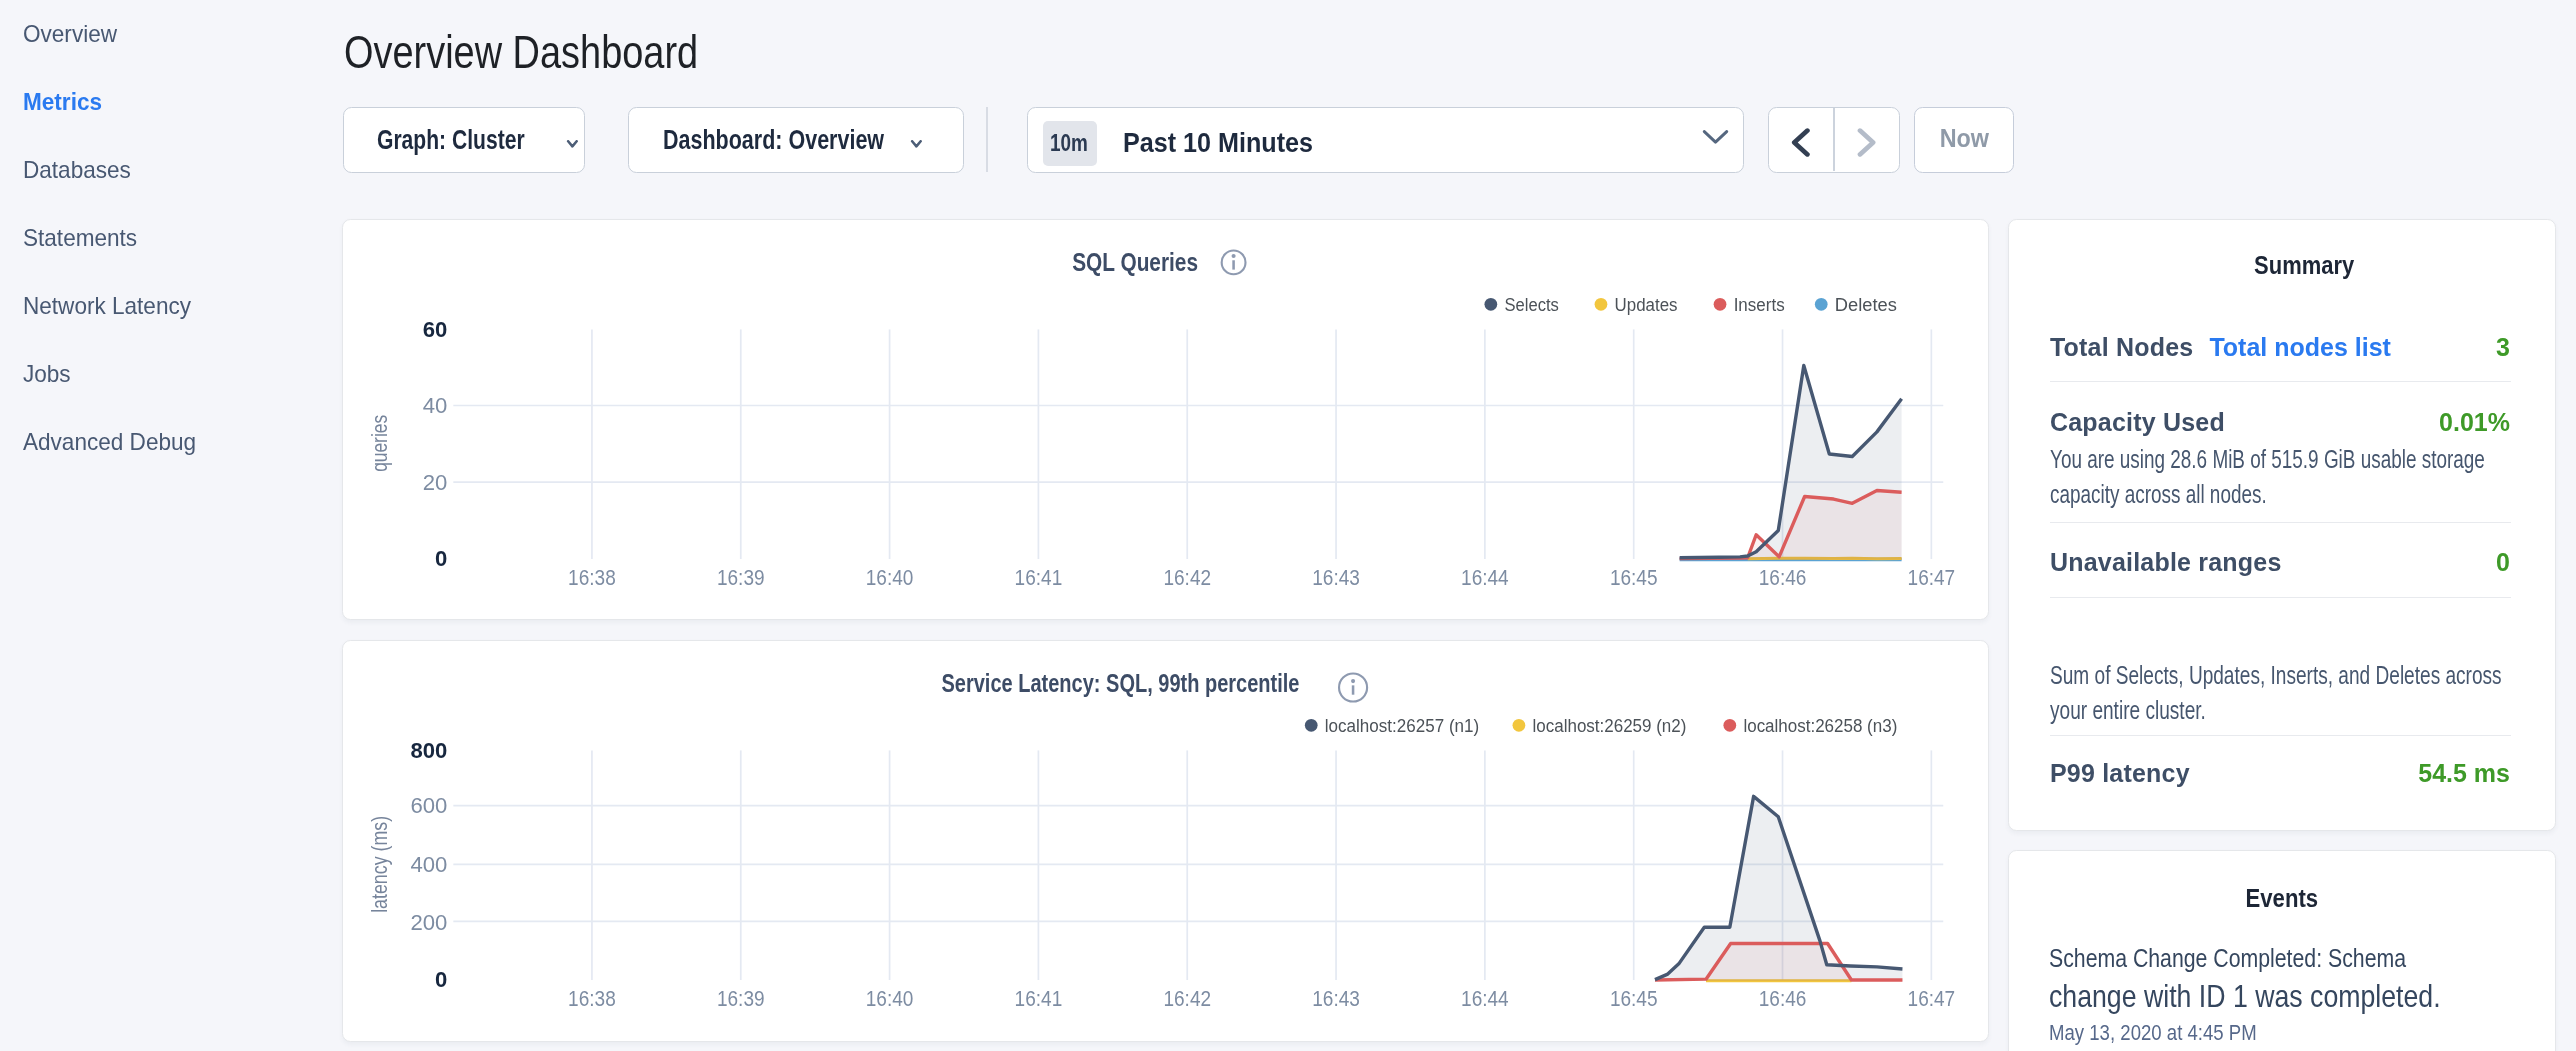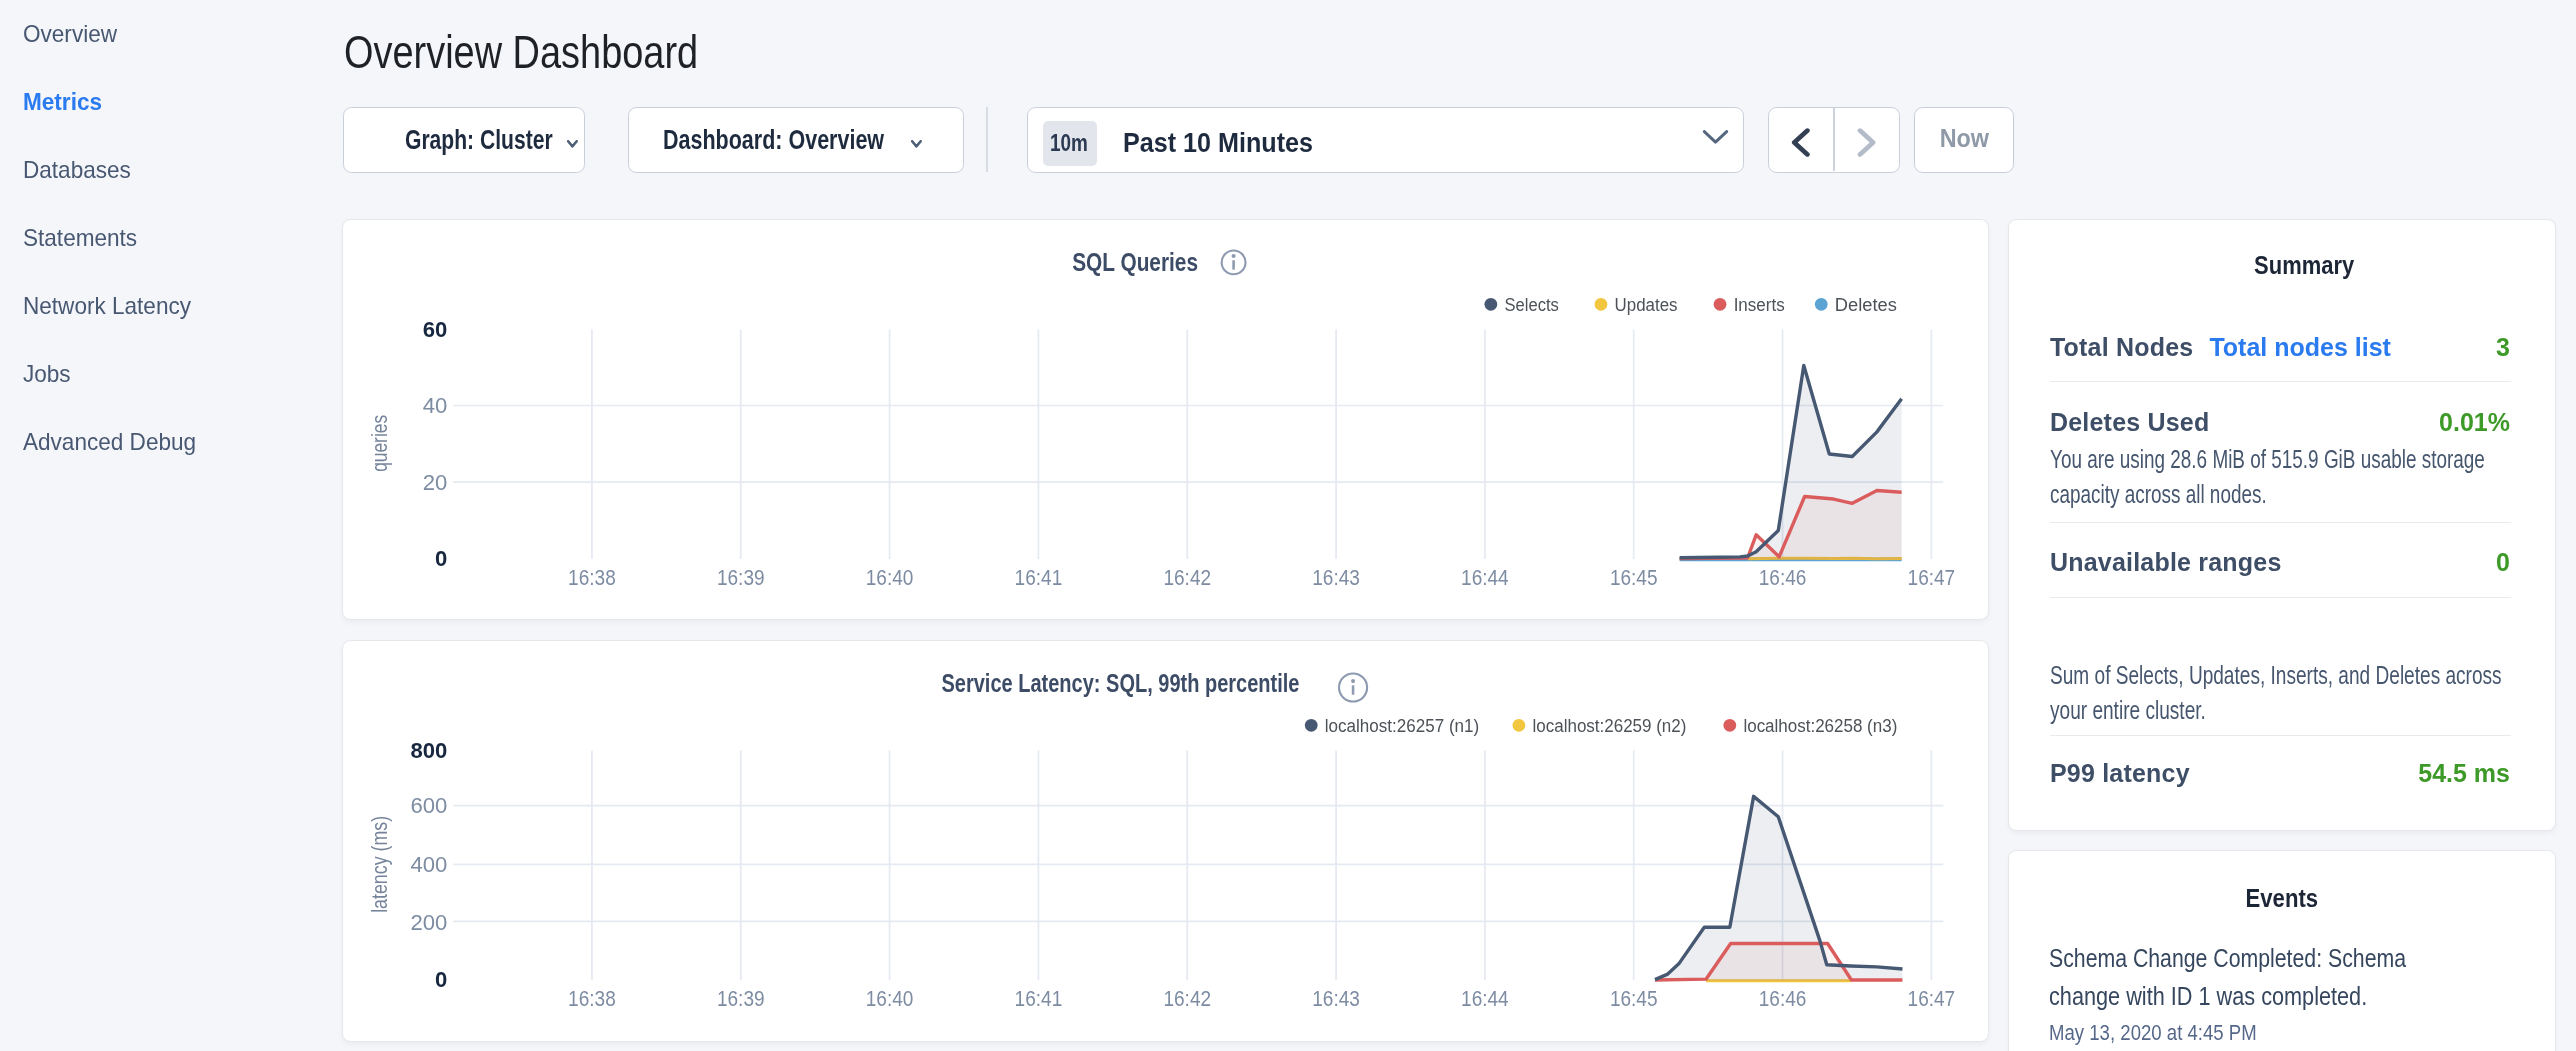--- a/index.html
+++ b/index.html
@@ -14,21 +14,21 @@
 <a style="top:19.6px" href="#">Overview</a>
 <a class="act" style="top:88px" href="#">Metrics</a>
 <a style="top:156px" href="#">Databases</a>
 <a style="top:224px" href="#">Statements</a>
 <a style="top:292px" href="#">Network Latency</a>
 <a style="top:360px" href="#">Jobs</a>
 <a style="top:428px" href="#">Advanced Debug</a>
 </div>
 <div class="a" style="left:344px;top:24.6px;font-size:47px;line-height:54px;color:#1e2126;"><span class="sx" style="transform:scaleX(0.807)">Overview Dashboard</span></div>
 <div class="ctl" style="left:343px;width:242px;">
-<div class="a" style="left:33px;top:15.4px;font-size:28px;line-height:34px;font-weight:bold;color:#1e2a3e;margin-left:28px;"><span class="sx" style="transform:scaleX(0.753)">Graph: Cluster</span></div>
+<div class="a" style="left:33px;top:15.4px;font-size:28px;line-height:34px;font-weight:bold;color:#1e2a3e;"><span class="sx" style="transform:scaleX(0.753)">Graph: Cluster</span></div>
 <div class="a" style="left:222px;top:28px;"><svg width="12.8" height="8.5" viewBox="0 0 15 10">
         <polyline points="2.5,1.5 7.5,7.5 12.5,1.5" fill="none" stroke="#4d5e77" stroke-width="3" stroke-linecap="round" stroke-linejoin="round"></polyline>
       </svg></div>
 </div>
 <div class="ctl" style="left:628px;width:336px;">
 <div class="a" style="left:34px;top:15.4px;font-size:28px;line-height:34px;font-weight:bold;color:#1e2a3e;"><span class="sx" style="transform:scaleX(0.768)">Dashboard: Overview</span></div>
 <div class="a" style="left:281px;top:28px;"><svg width="12.8" height="8.5" viewBox="0 0 15 10">
         <polyline points="2.5,1.5 7.5,7.5 12.5,1.5" fill="none" stroke="#4d5e77" stroke-width="3" stroke-linecap="round" stroke-linejoin="round"></polyline>
       </svg></div>
 </div>
@@ -147,27 +147,27 @@
       <polygon points="1545,400.5 1560,394 1573,382 1603,339 1633,339 1661,185 1690,209 1739,355 1747,383 1775,384.5 1806,385.5 1836,388 1836,402 1545,402" fill="rgba(71,88,114,0.10)"></polygon>
       <polygon points="1545,401 1605,400 1634,358 1748,358 1776,401 1836,401 1836,402 1545,402" fill="rgba(219,92,92,0.07)"></polygon>
       <polyline points="1545,401 1605,400 1634,358 1748,358 1776,401 1836,401" fill="none" stroke="#db5c5c" stroke-width="4" stroke-linejoin="round"></polyline>
       <polyline points="1545,400.5 1560,394 1573,382 1603,339 1633,339 1661,185 1690,209 1739,355 1747,383 1775,384.5 1806,385.5 1836,388" fill="none" stroke="#475872" stroke-width="4" stroke-linejoin="round"></polyline>
     </svg>
   </div>
 <div class="card" style="left:2008px;top:219px;width:548px;height:612px;">
     <div class="a" style="left:0;right:0;top:29px;text-align:center;font-size:25.5px;line-height:32px;font-weight:bold;color:#1d2636;padding-left:44px;"><span class="sx" style="transform:scaleX(0.861);transform-origin:center;">Summary</span></div>
     <div class="a" style="left:41px;right:45px;top:112px;font-size:25px;line-height:31px;font-weight:bold;"><span style="color:#3e4e66;letter-spacing:0.2px;">Total Nodes</span><span style="color:#2a7af0;margin-left:16px;">Total nodes list</span><span style="float:right;color:#3e9a28;">3</span></div>
     <div class="a" style="left:41px;right:44px;top:161px;border-top:1.7px solid #e8eaee;"></div>
-    <div class="a" style="left:41px;right:45px;top:187px;font-size:25px;line-height:31px;font-weight:bold;"><span style="color:#3e4e66;letter-spacing:0.2px;">Deletes Used</span><span style="float:right;color:#3e9a28;">0.01%</span></div>
+    <div class="a" style="left:41px;right:45px;top:187px;font-size:25px;line-height:31px;font-weight:bold;"><span style="color:#3e4e66;letter-spacing:0.2px;">Capacity Used</span><span style="float:right;color:#3e9a28;">0.01%</span></div>
     <div class="a" style="left:41px;top:222px;font-size:25px;line-height:35px;color:#46566e;"><span class="sx" style="transform:scaleX(0.757);transform-origin:0 0;">You are using 28.6 MiB of 515.9 GiB usable storage<br>capacity across all nodes.</span></div>
     <div class="a" style="left:41px;right:44px;top:302px;border-top:1.7px solid #e8eaee;"></div>
     <div class="a" style="left:41px;right:45px;top:327px;font-size:25px;line-height:31px;font-weight:bold;"><span style="color:#3e4e66;letter-spacing:0.2px;">Unavailable ranges</span><span style="float:right;color:#3e9a28;">0</span></div>
     <div class="a" style="left:41px;right:44px;top:377px;border-top:1.7px solid #e8eaee;"></div>
     <div class="a" style="left:41px;top:438px;font-size:25px;line-height:35px;color:#46566e;"><span class="sx" style="transform:scaleX(0.763);transform-origin:0 0;">Sum of Selects, Updates, Inserts, and Deletes across<br>your entire cluster.</span></div>
     <div class="a" style="left:41px;right:44px;top:515px;border-top:1.7px solid #e8eaee;"></div>
     <div class="a" style="left:41px;right:45px;top:538px;font-size:25px;line-height:31px;font-weight:bold;"><span style="color:#3e4e66;letter-spacing:0.2px;">P99 latency</span><span style="float:right;color:#3e9a28;">54.5 ms</span></div>
   </div>
 <div class="card" style="left:2008px;top:850px;width:548px;height:402px;">
     <div class="a" style="left:0;right:0;top:31px;text-align:center;font-size:25.5px;line-height:32px;font-weight:bold;color:#1d2636;"><span class="sx" style="transform:scaleX(0.867);transform-origin:center;">Events</span></div>
     <div class="a" style="left:40px;top:86px;font-size:26px;line-height:43px;color:#35465e;"><span class="sx" style="transform:scaleX(0.818)">Schema Change Completed: Schema</span></div>
-    <div class="a" style="left:40px;top:124px;font-size:26px;line-height:43px;color:#35465e;text-decoration:underline;"><span class="sx" style="transform:scaleX(0.834)">change with ID 1 was completed.</span></div>
+    <div class="a" style="left:40px;top:124px;font-size:32px;line-height:43px;color:#35465e;text-decoration:underline;"><span class="sx" style="transform:scaleX(0.834)">change with ID 1 was completed.</span></div>
     <div class="a" style="left:40px;top:166px;font-size:22px;line-height:31px;color:#56688a;"><span class="sx" style="transform:scaleX(0.845)">May 13, 2020 at 4:45 PM</span></div>
   </div>
 
 </body></html>

